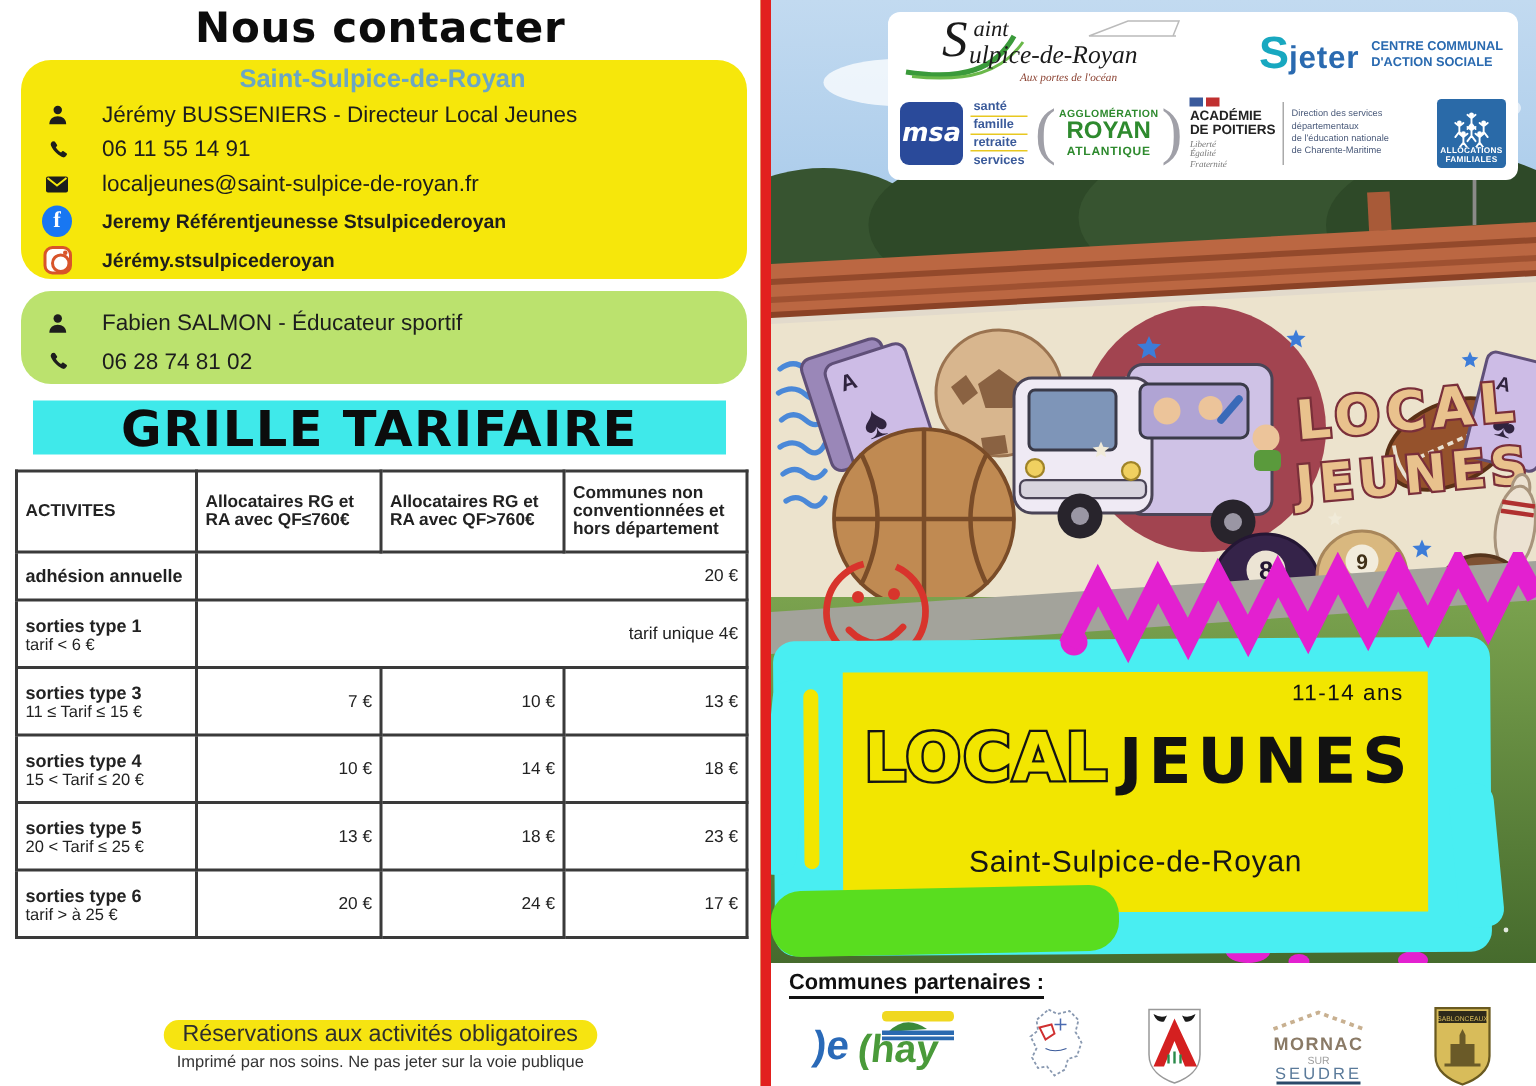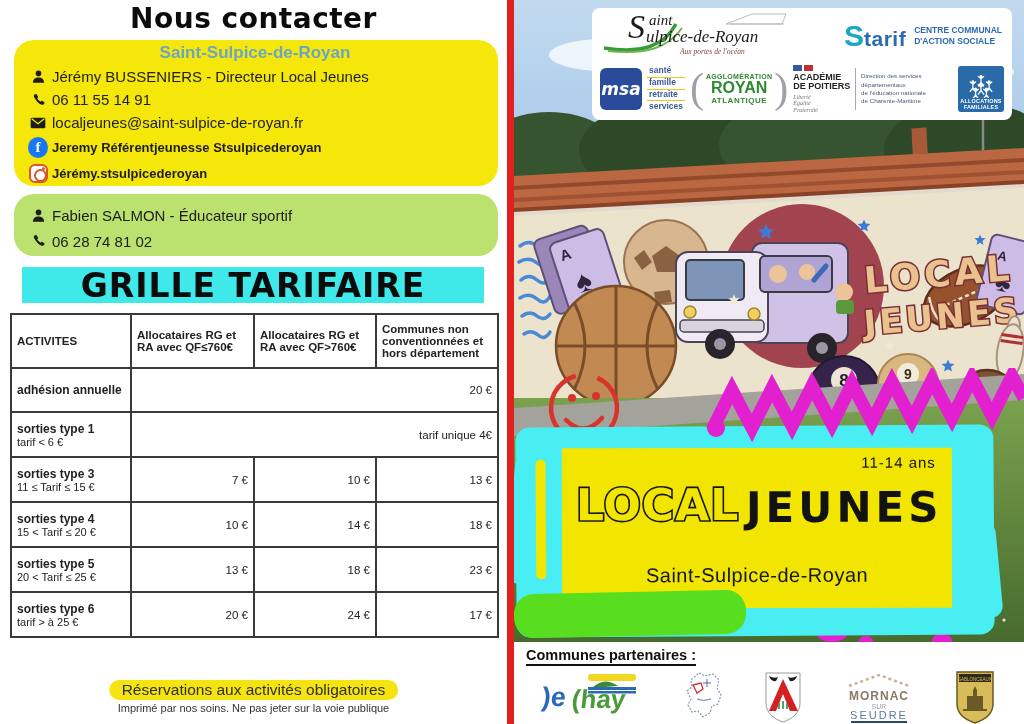--- a/index.html
+++ b/index.html
@@ -8,37 +8,37 @@
   .page{position:relative;width:1024px;height:724px;background:#bef264;overflow:hidden}
 
   
   .left-panel{position:absolute;left:0;top:0;width:507px;height:724px;background:#fff}
   .nc-title{position:absolute;top:2px;left:0;width:100%;text-align:center;font-size:28px;font-weight:800;
             color:#0c0c0c;font-family:"DejaVu Sans",sans-serif;letter-spacing:.5px}
   .card{position:absolute;left:14px;width:484px;border-radius:20px}
   .card-yellow{top:40px;height:146px;background:#f6e70b;padding:3px 10px 0 8px}
   .card-green{top:194px;height:62px;background:#bbe26e;padding:8px 10px 0 8px}
   .city{text-align:center;font-size:17px;font-weight:bold;color:#6ba6c4;height:22px}
-  .crow{display:flex;align-items:center;gap:4px;height:23px;padding-left:6px;font-size:15px;color:#1d1d1d}
+  .crow{display:flex;align-items:center;gap:20px;height:23px;padding-left:6px;font-size:15px;color:#1d1d1d}
   .crow.social{height:26px;font-size:13px;font-weight:bold}
   .card-green .crow{height:26px}
   .ic{width:20px;flex:0 0 20px;display:flex;justify-content:center;align-items:center}
   .fb-ic{width:21px;height:21px;border-radius:50%;background:#1877f2;color:#fff;font-weight:bold;
          display:flex;align-items:center;justify-content:center;font-size:15px;font-family:"Liberation Serif",serif}
   .ig-ic{width:19px;height:19px;border:2px solid #d8542a;border-radius:6px;position:relative;background:#fff}
   .ig-ic::before{content:"";position:absolute;left:3px;top:3px;width:9px;height:9px;border:2px solid #d8542a;border-radius:50%}
   .ig-ic::after{content:"";position:absolute;right:1px;top:1px;width:3px;height:3px;background:#d8542a;border-radius:50%}
   .banner{position:absolute;left:22px;top:267px;width:462px;height:36px;background:#3fe9ea;
           display:flex;align-items:center;justify-content:center}
   .banner span{font-size:33px;font-weight:800;font-family:"DejaVu Sans",sans-serif;letter-spacing:1px;color:#0c0c0c}
   table.tariff{position:absolute;left:10px;top:313px;width:487px;border-collapse:collapse;table-layout:fixed}
   .tariff th,.tariff td{border:2px solid #3a3a3a;font-size:11.5px;color:#222;padding:2px 5px;background:#fff;vertical-align:middle}
   .tariff thead th{height:54px;font-weight:bold;text-align:left}
   .tariff tbody tr{height:45px}
-  .tariff tbody tr:nth-child(1){height:44px}
+  .tariff tbody tr:nth-child(1){height:32px}
   .tariff tbody tr:nth-child(7){height:47px}
   .c-act{text-align:left;padding-left:6px}
   .c-act b{font-size:12px}
   .c-act .sub{font-weight:normal;font-size:11px}
   .c-val{text-align:right;font-size:12.5px}
   .note-pill{position:absolute;top:680px;left:50%;transform:translateX(-50%);background:#f6e411;border-radius:10px;
              padding:1px 13px;font-size:15.5px;color:#2e2e2e;white-space:nowrap}
   .footnote{position:absolute;top:702px;width:100%;text-align:center;font-size:11px;color:#333}
 
   
@@ -413,21 +413,21 @@
           </svg>
           <svg class="ssr-bldg" width="70" height="18">
             <path d="M4 14 30 4h34l-4 10z M8 14h54" stroke="#bbb" stroke-width="1" fill="none"></path>
           </svg>
           <span class="ssr-s">S</span>
           <span class="ssr-aint">aint</span>
           <span class="ssr-rest">ulpice-de-Royan</span>
           <span class="ssr-tag">Aux portes de l'océan</span>
         </div>
         <div class="saujon-wrap">
-          <div><span class="sj-s">S</span><span class="sj-rest">tarif</span></div>
+          <div><span class="sj-s">S</span><span class="sj-rest">jeter</span></div>
           <div class="ccas">
             <div>CENTRE COMMUNAL</div>
             <div>D'ACTION SOCIALE</div>
           </div>
         </div>
       </div>
       <div class="lb-row2">
         <div class="msa-cluster">
           <div class="msa-sq">msa</div>
           <div class="msa-words">

